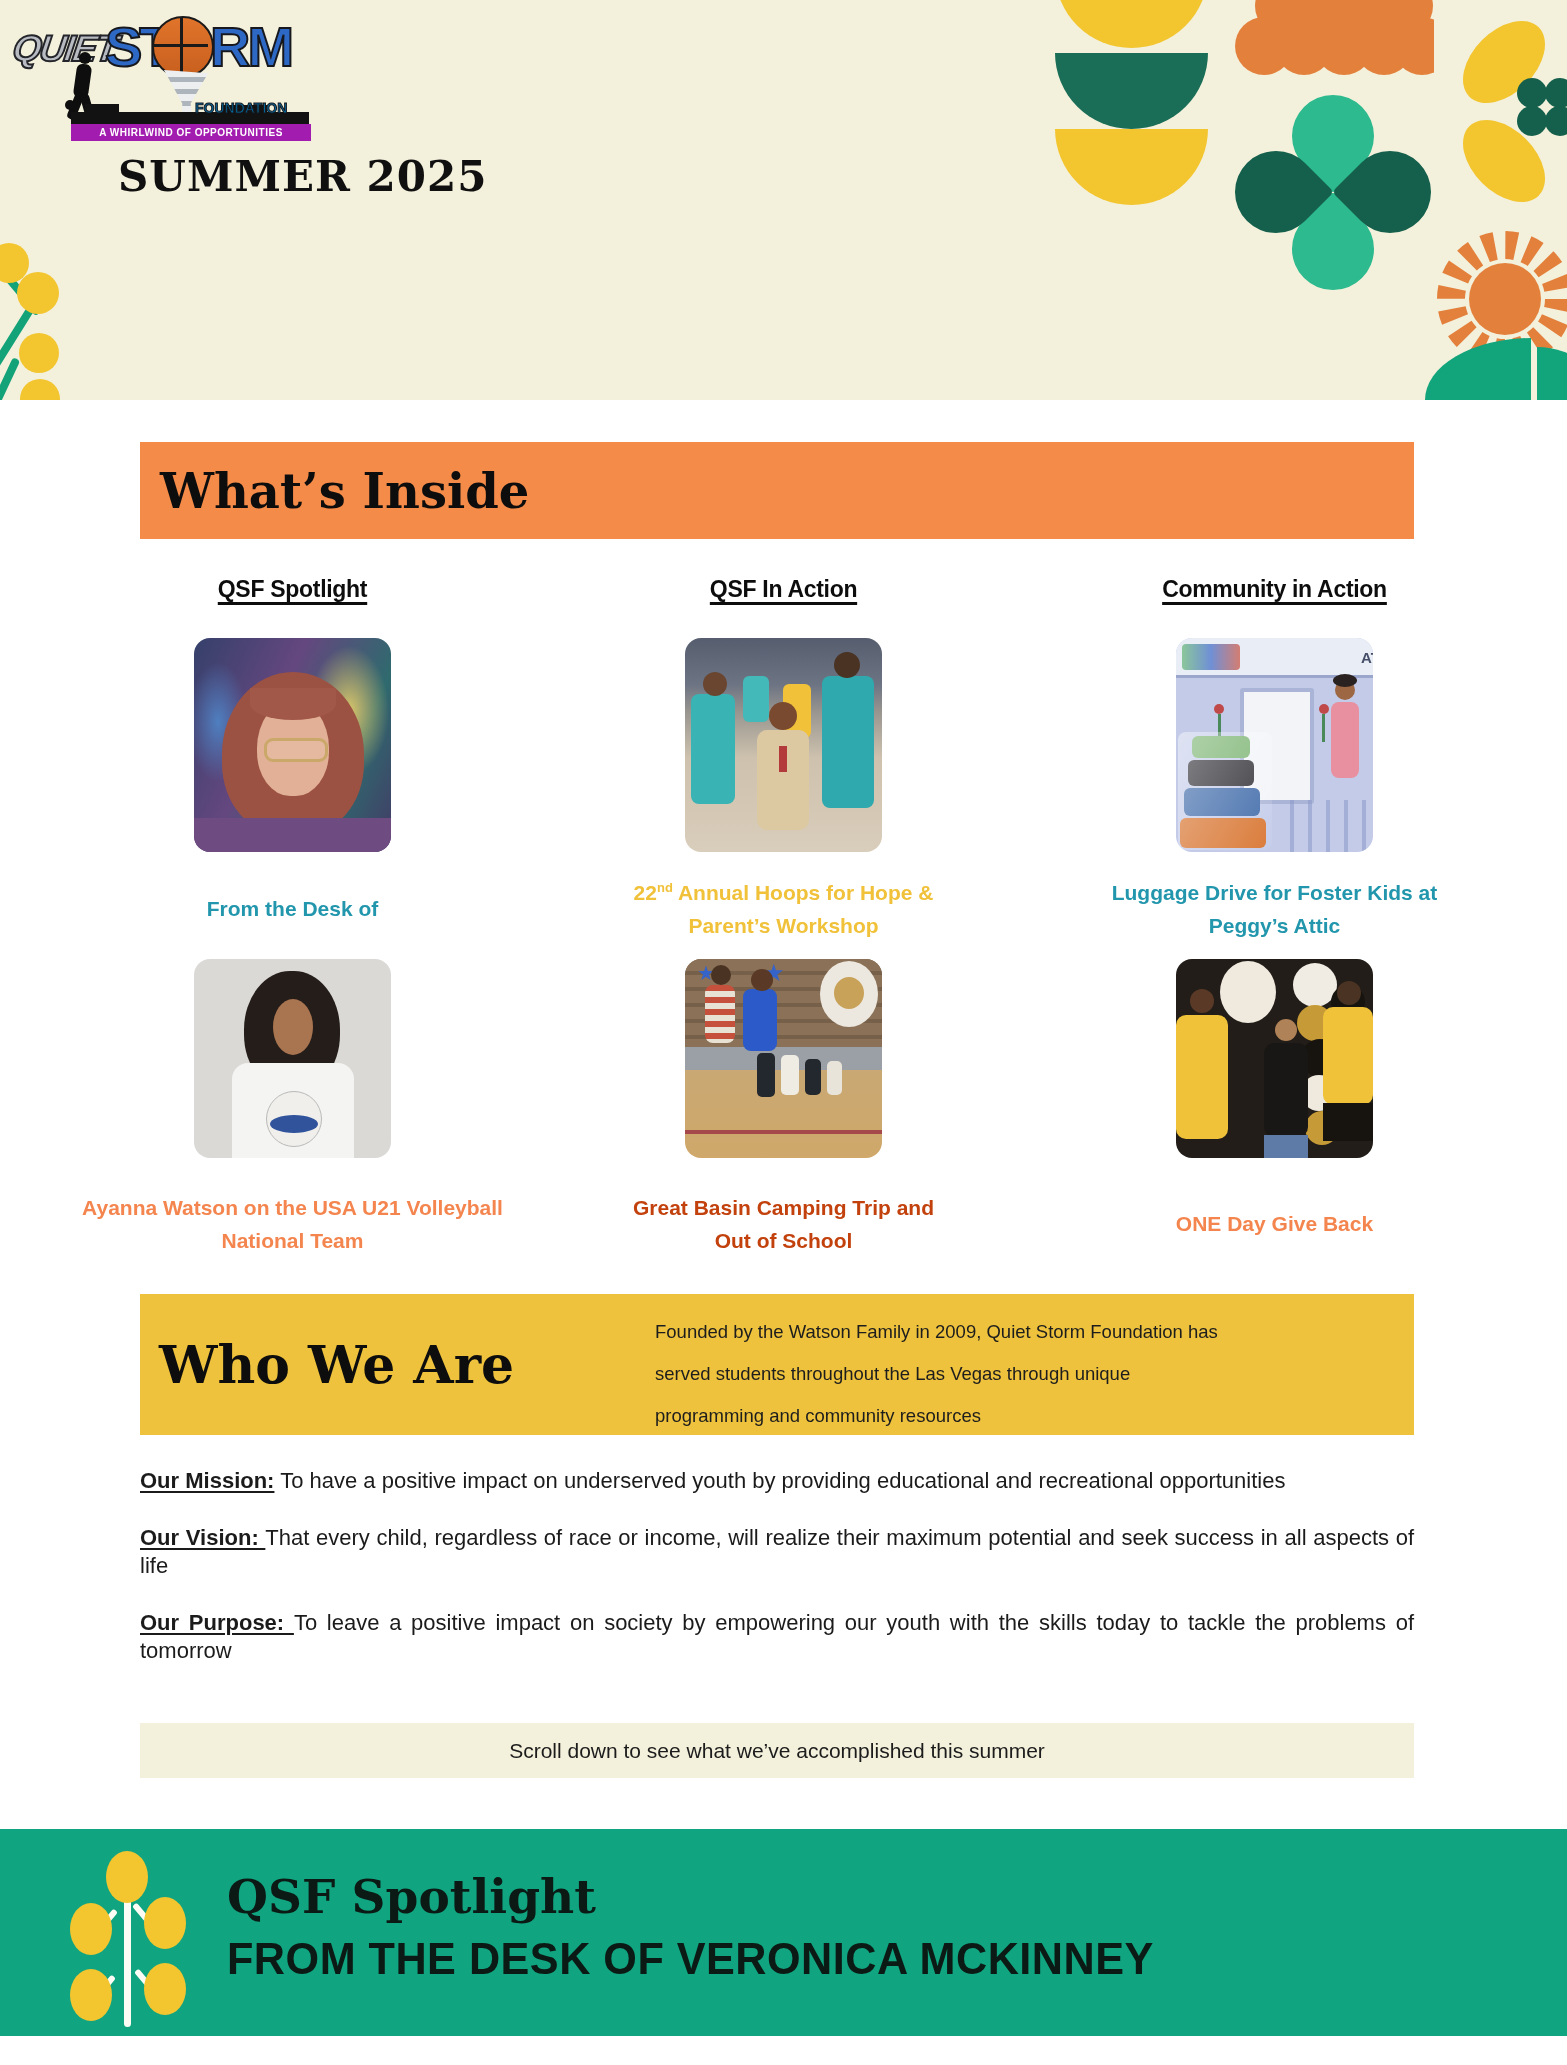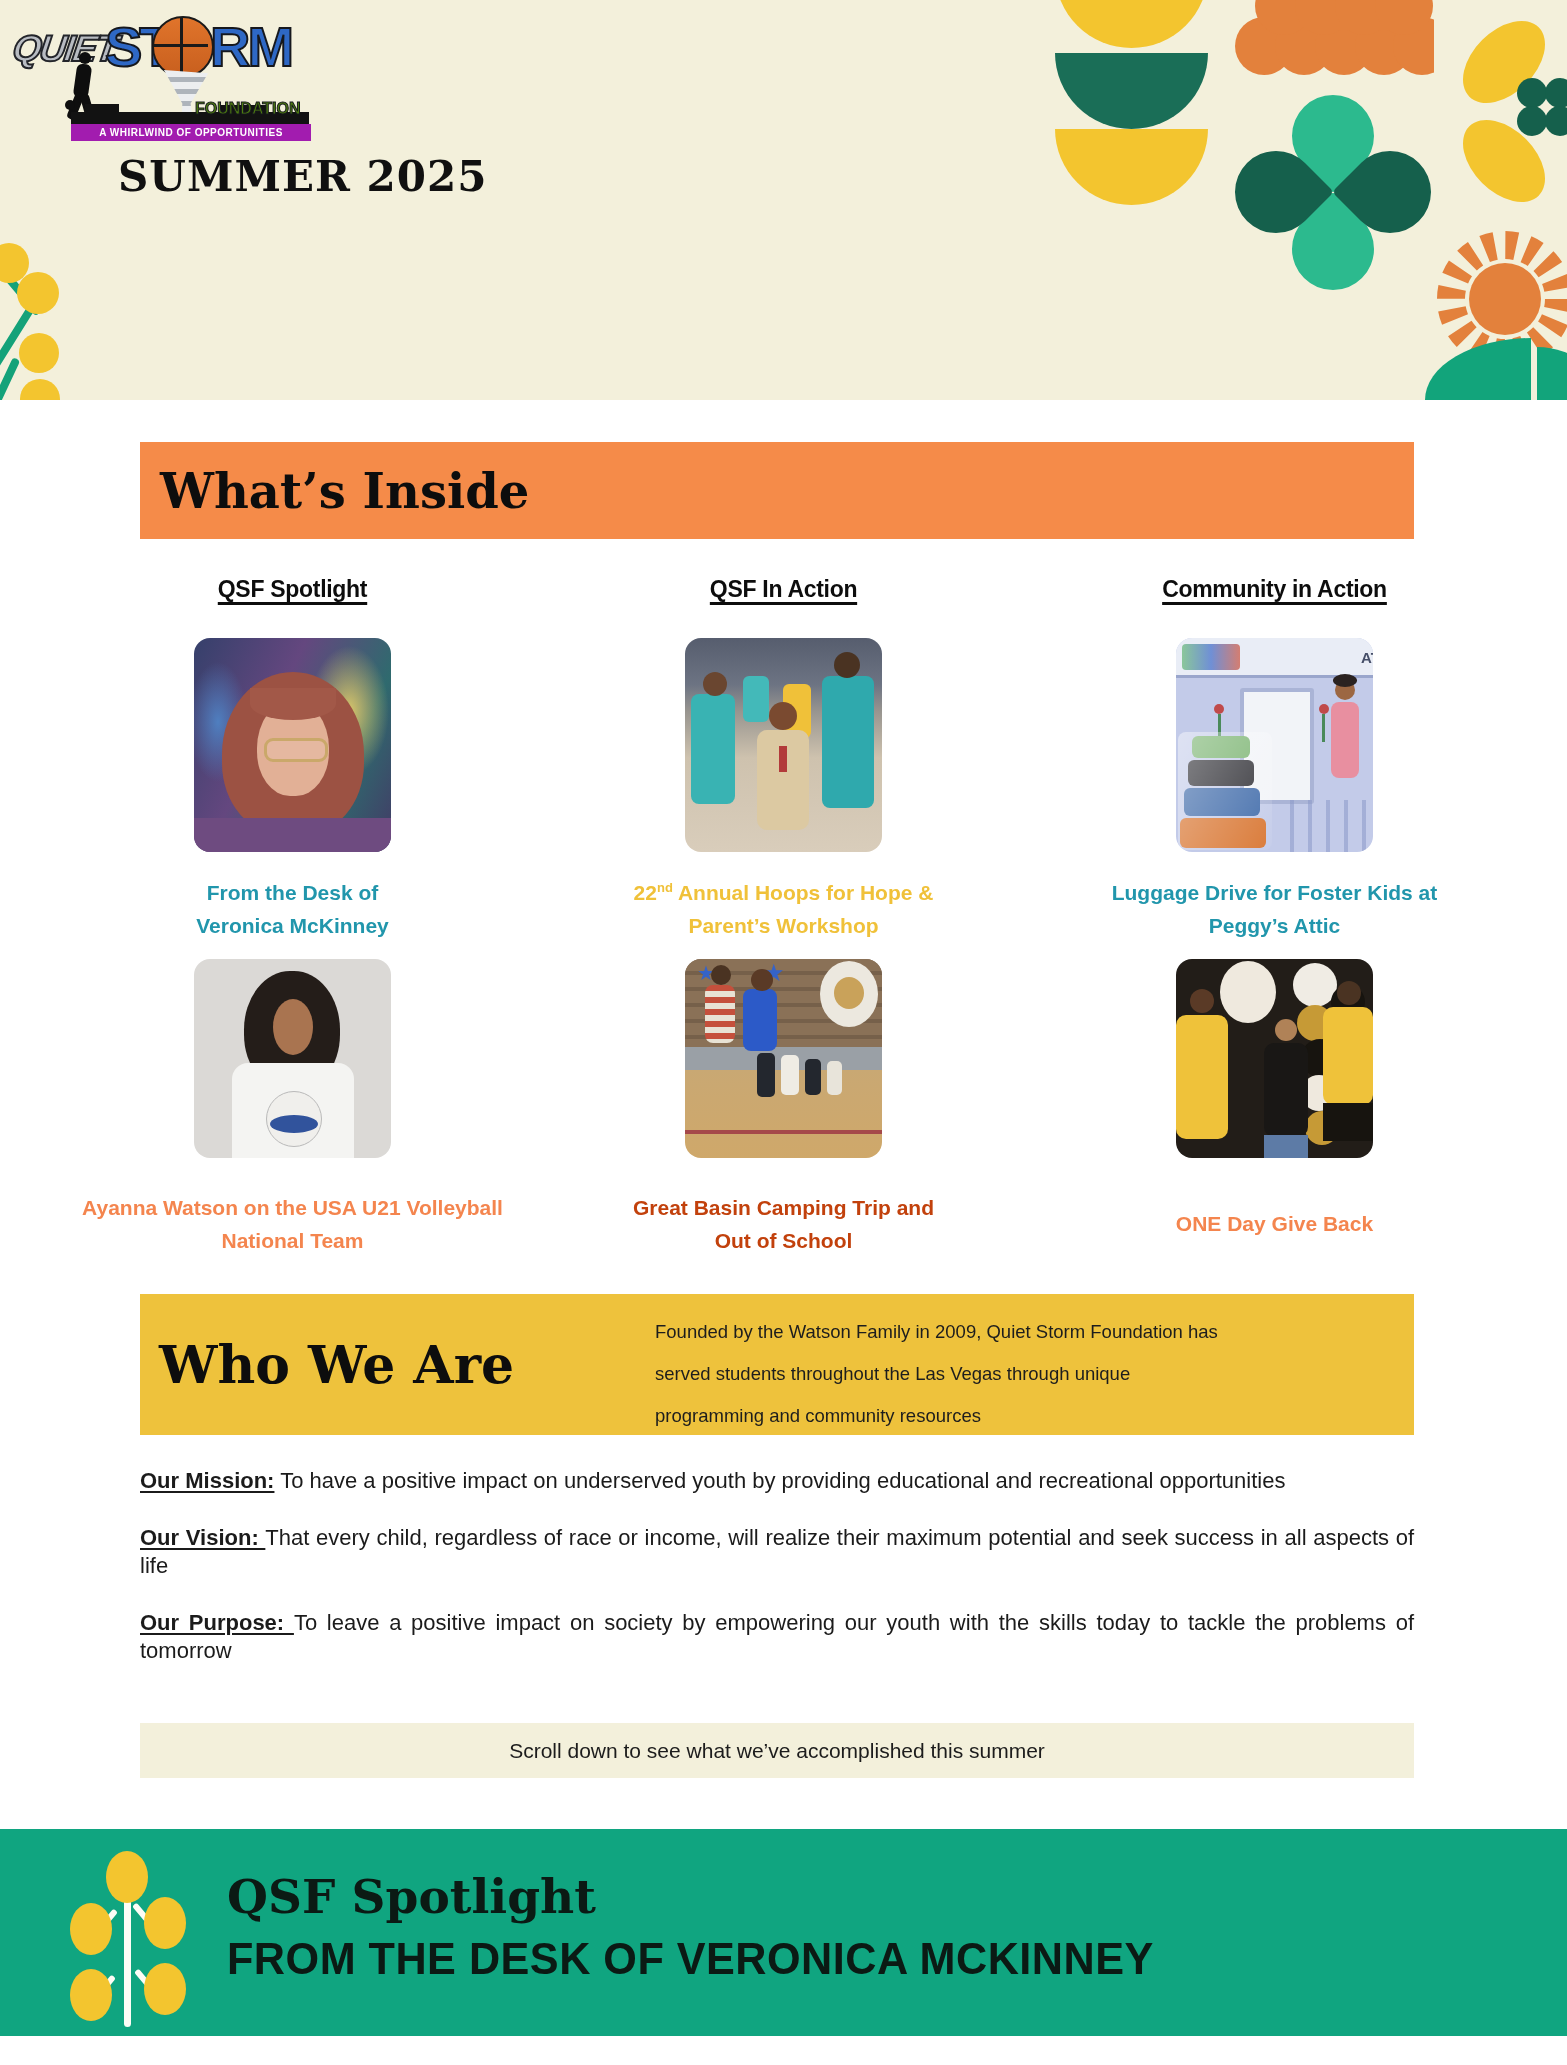--- a/index.html
+++ b/index.html
@@ -19,21 +19,21 @@
               color:#b8bcc2;-webkit-text-stroke:2px #23252a;letter-spacing:-2px;transform:skewX(-8deg);}
   .logo-storm{position:absolute;left:92px;top:2px;font-weight:bold;font-size:56px;color:#2e68c5;
               -webkit-text-stroke:2px #16181d;letter-spacing:-3px;}
   .logo-ball{position:absolute;left:139px;top:4px;width:58px;height:58px;border-radius:50%;
              background:linear-gradient(#e0742b,#c85f1e);border:2px solid #1a1a1a;}
   .logo-ball:before{content:"";position:absolute;left:26px;top:0;width:3px;height:54px;background:#1a1a1a;}
   .logo-ball:after{content:"";position:absolute;left:0;top:26px;width:54px;height:3px;background:#1a1a1a;}
   .logo-tornado{position:absolute;left:150px;top:58px;width:46px;height:54px;
                 background:repeating-linear-gradient(180deg,#eceef0 0 7px,#aeb4bb 7px 12px);
                 clip-path:polygon(2% 0,98% 6%,60% 62%,66% 100%,40% 100%,42% 62%);}
-  .logo-foundation{position:absolute;left:182px;top:88px;font-weight:bold;font-size:16px;color:#4d7c0f;
+  .logo-foundation{position:absolute;left:182px;top:88px;font-weight:bold;font-size:14px;color:#0369a1;
                    -webkit-text-stroke:1px #16181d;letter-spacing:0;}
   .logo-skyline{position:absolute;left:58px;top:100px;width:238px;height:12px;background:#121212;}
   .logo-skyline:before{content:"";position:absolute;left:14px;top:-8px;width:34px;height:8px;background:#121212;}
   .logo-skyline:after{content:"";position:absolute;left:150px;top:-7px;width:46px;height:7px;background:#121212;}
   .logo-banner{position:absolute;left:58px;top:112px;width:240px;height:17px;background:#a21caf;
                color:#ffffff;font-weight:bold;font-size:10px;text-align:center;line-height:17px;letter-spacing:.5px;}
   .logo-player-head{position:absolute;left:66px;top:40px;width:12px;height:12px;border-radius:50%;background:#0e0e0e;}
   .logo-player-body{position:absolute;left:62px;top:52px;width:15px;height:34px;border-radius:6px;background:#0e0e0e;transform:rotate(8deg);}
   .logo-player-leg1{position:absolute;left:58px;top:80px;width:9px;height:28px;border-radius:4px;background:#0e0e0e;transform:rotate(22deg);}
   .logo-player-leg2{position:absolute;left:70px;top:82px;width:9px;height:26px;border-radius:4px;background:#0e0e0e;transform:rotate(-16deg);}
@@ -273,21 +273,20 @@
         <div class="glow"></div>
           <div class="glow2"></div>
           <div class="hair"></div>
           <div class="face"></div>
         <div class="bangs"></div>
           <div class="glasses"></div>
           <div class="torso"></div>
       </div>
       <div class="cap" style="color: rgb(33, 150, 172);">
         <div><span></span><span class="sup"></span><span>From the Desk of</span></div>
-        <div>Veronica McKinney</div>
       </div>
       <div class="ph r2 ph-ay">
         <div class="hair"></div>
           <div class="face"></div>
           <div class="jersey"></div>
           <div class="ball"></div>
           <div class="stripe"></div>
       </div>
       <div class="cap c2" style="color: rgb(244, 133, 78);">
         <div><span></span><span class="sup"></span><span>Ayanna Watson on the USA U21 Volleyball</span></div>

